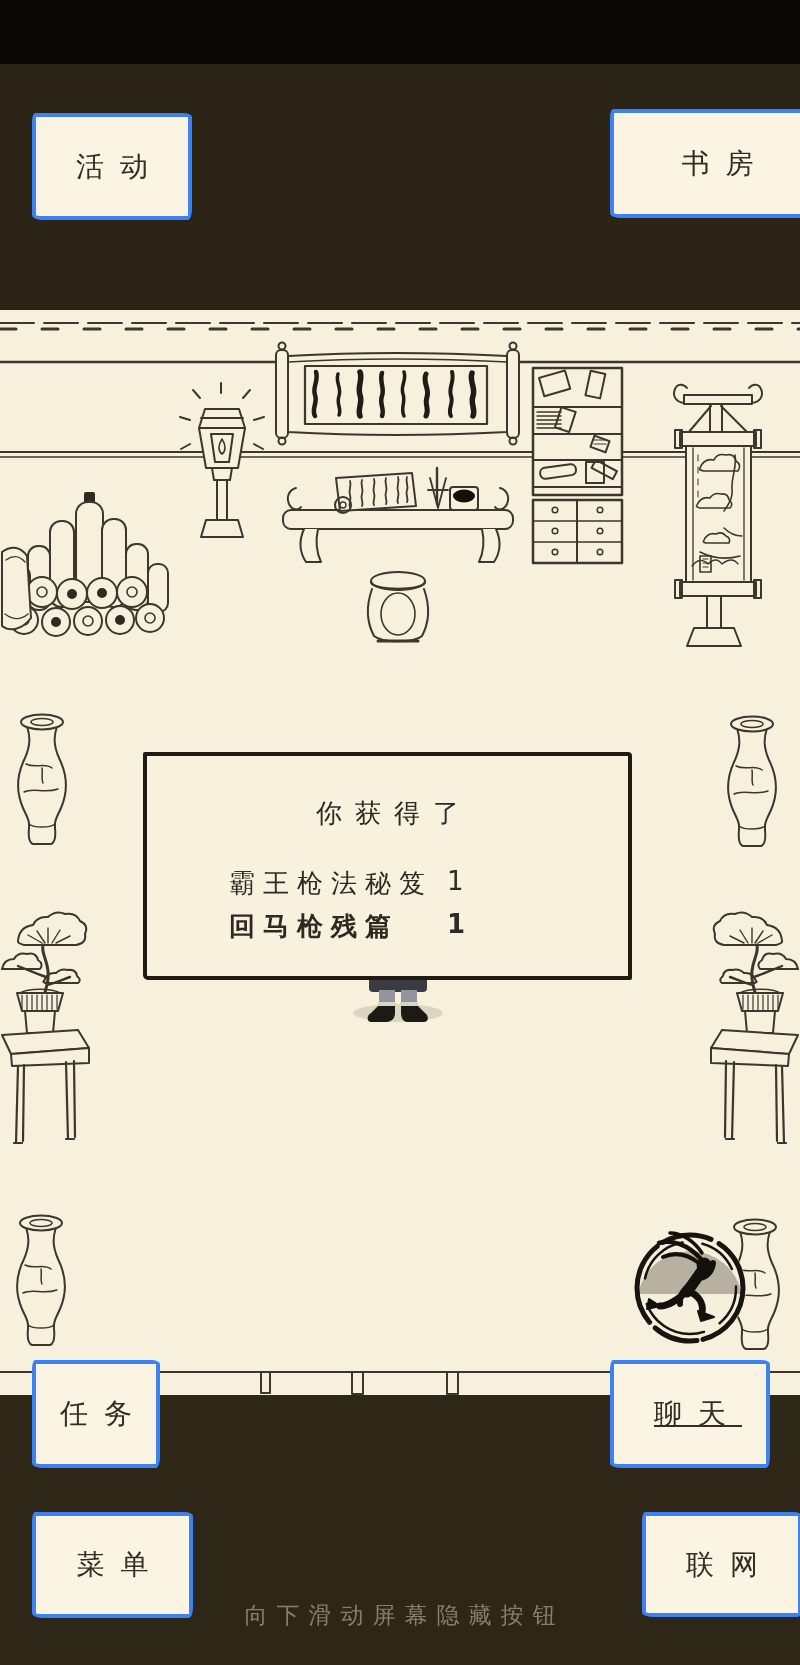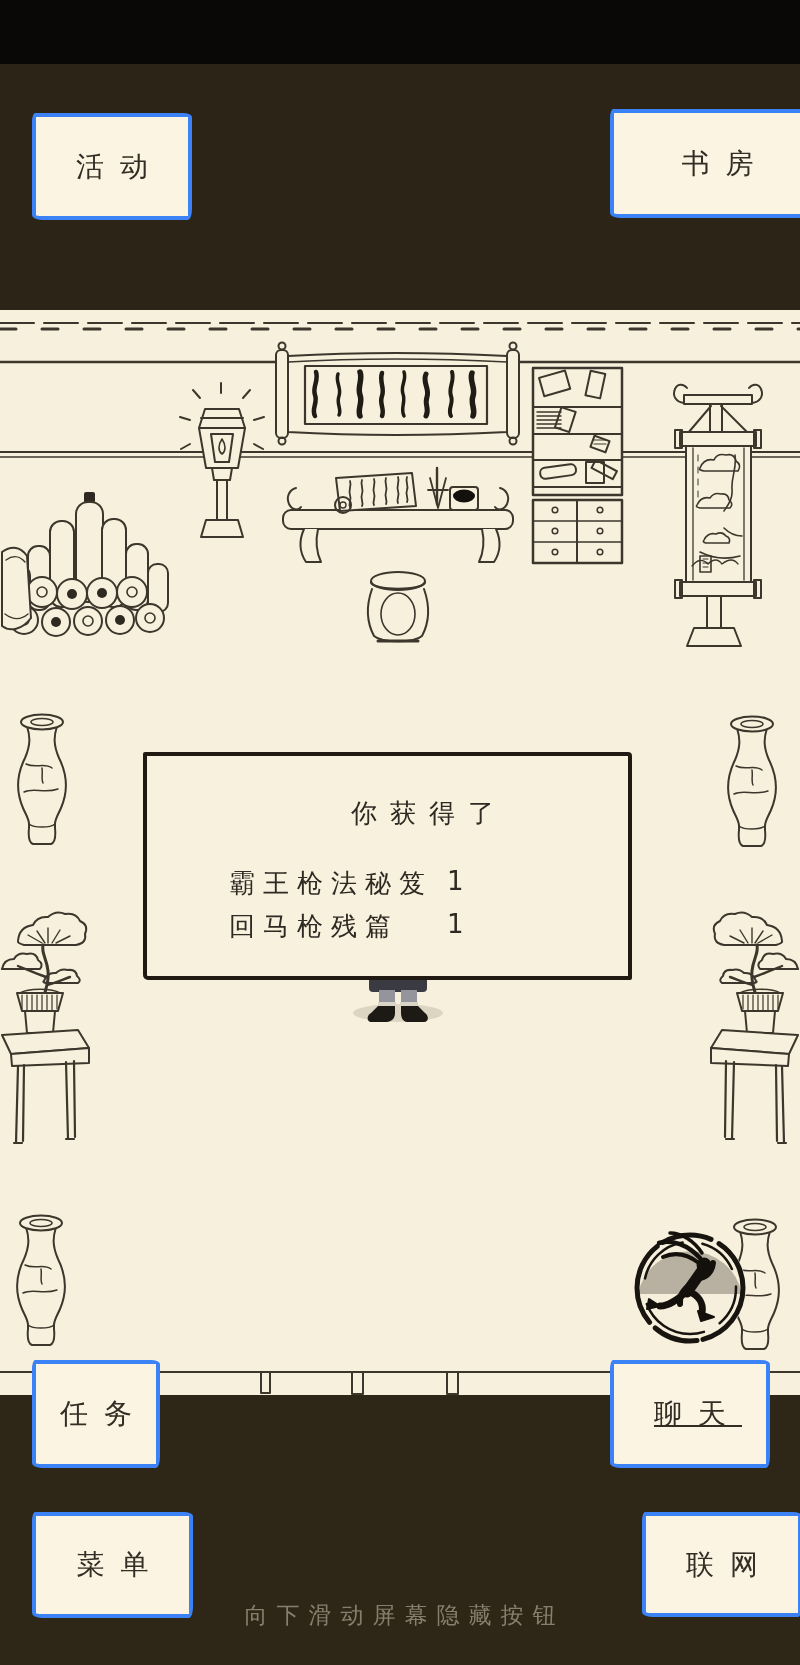--- a/index.html
+++ b/index.html
@@ -21,23 +21,23 @@
   .btn-study{left:567px;top:109px;width:215px;height:109px;margin-left:43px;}
   .btn-tasks{left:32px;top:1360px;width:128px;height:108px;}
   .btn-chat{left:610px;top:1360px;width:160px;height:108px;text-decoration:underline;}
   .btn-menu{left:32px;top:1512px;width:161px;height:106px;}
   .btn-network{left:642px;top:1512px;width:160px;height:105px;}
   
   .dialog{position:absolute;left:143px;top:752px;width:489px;height:228px;
           box-sizing:border-box;background:#f8f1de;border:4px solid #201a12;
           border-radius:2px 4px 2px 5px;cursor:pointer;}
   .dialog-title{position:absolute;left:0;top:40px;width:100%;text-align:center;
-          font-size:26px;letter-spacing:13px;text-indent:13px;color:#2e2922;padding-left:35px;}
+          font-size:26px;letter-spacing:13px;text-indent:13px;color:#2e2922;}
   .d-row{position:absolute;left:0;width:100%;height:30px;}
-  .d-row1{top:110px;} .d-row2{top:153px;}
+  .d-row1{top:110px;} .d-row2{top:153px;font-weight:bold;}
   .d-name{position:absolute;left:82px;font-size:26px;letter-spacing:8px;color:#2e2922;}
   .d-count{position:absolute;left:300px;font-size:26px;color:#2e2922;}
   
   .hint{position:absolute;left:0;top:1600px;width:800px;text-align:center;
         font-size:23px;letter-spacing:9px;text-indent:9px;color:#877f6d;}
 </style>
 </head>
 <body>
 
 <div class="stage">

